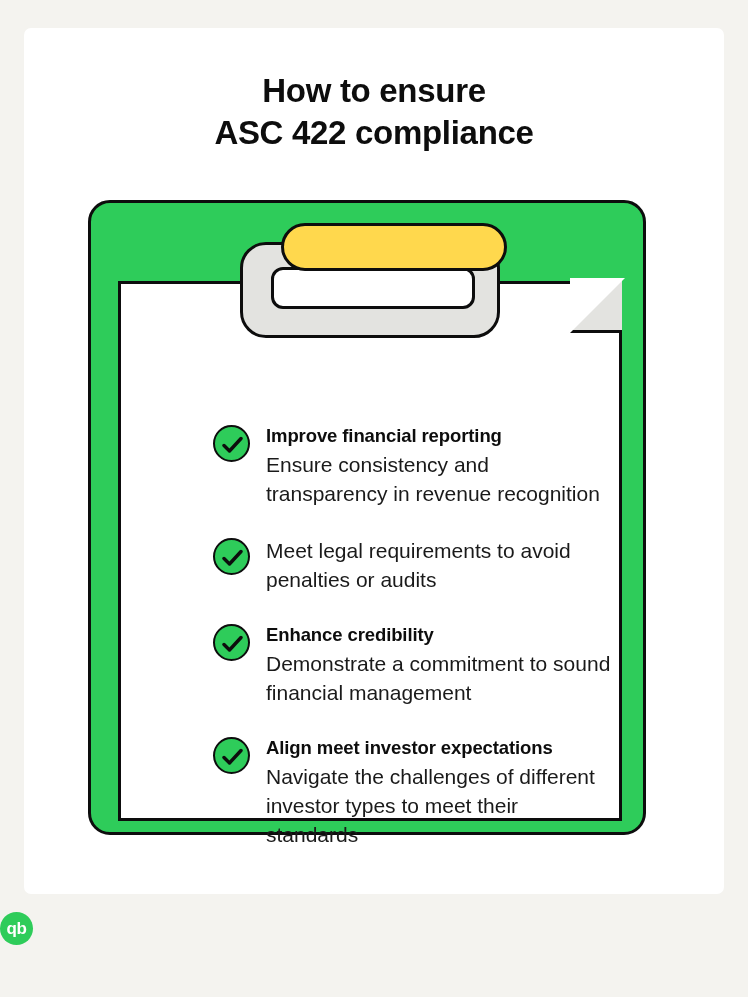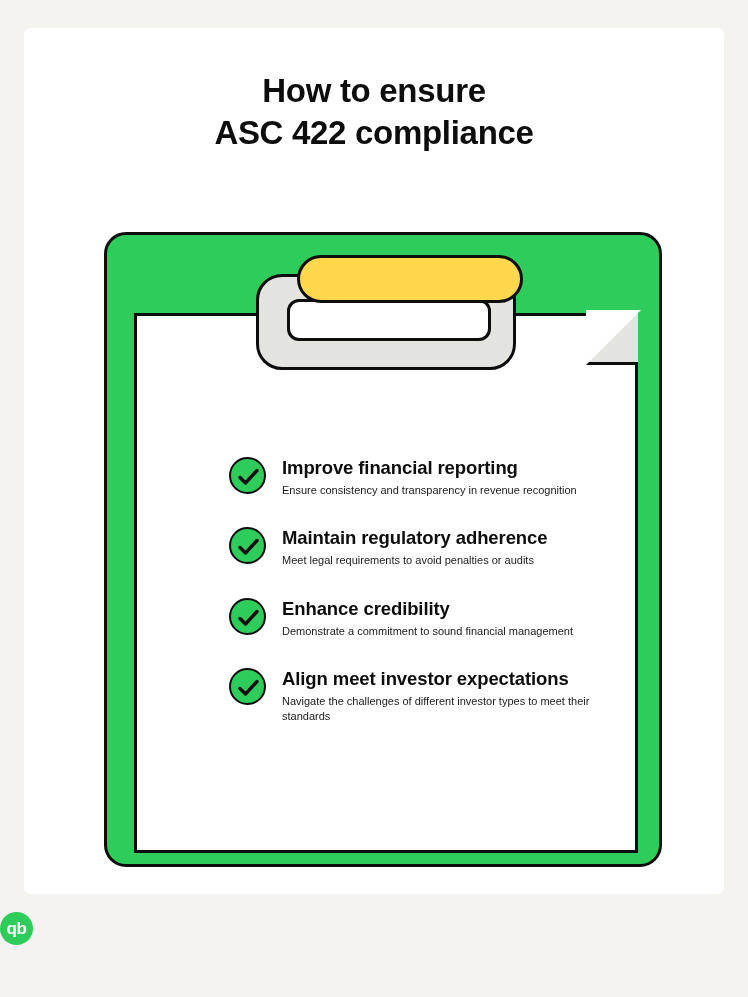--- a/index.html
+++ b/index.html
@@ -34,29 +34,28 @@
     line-height: 1.28;
     letter-spacing: -0.3px;
   }
   .title .line {
     display: block;
   }
 
   
   .clipboard {
     position: absolute;
-    left: 80px;
+    left: 64px;
     top: 172px;
     width: 558px;
     height: 635px;
     background: #2ecc5a;
     border: 3px solid #0d0d0d;
     border-radius: 22px;
     box-sizing: border-box;
-    margin-top: 32px;
   }
   .paper {
     position: absolute;
     left: 27px;
     top: 78px;
     width: 504px;
     height: 540px;
     background: #ffffff;
     border: 3px solid #0d0d0d;
     box-sizing: border-box;
@@ -152,21 +151,21 @@
   }
   .item-head {
     font-size: 18.5px;
     font-weight: bold;
     color: #0d0d0d;
     line-height: 1.25;
     margin-bottom: 4px;
     letter-spacing: -0.1px;
   }
   .item-desc {
-    font-size: 11px;
+    font-size: 21px;
     color: #1a1a1a;
     line-height: 1.38;
   }
 
   
   .footer {
     position: absolute;
     left: 0;
     top: 912px;
     width: 748px;
@@ -241,21 +240,20 @@
           </div>
         </div>
 
         <div class="check-item">
           <div class="check-icon">
             <svg width="21" height="20" viewBox="0 0 21 20" aria-hidden="true">
               <path d="M2 10.5 L7.5 16 L19 3.5" fill="none" stroke="#0d0d0d" stroke-width="3.4" stroke-linecap="round" stroke-linejoin="round"></path>
             </svg>
           </div>
           <div class="item-text">
-            <div class="item-head">Maintain regulatory adherence</div>
             <div class="item-desc">Meet legal requirements to avoid penalties or audits</div>
           </div>
         </div>
 
         <div class="check-item">
           <div class="check-icon">
             <svg width="21" height="20" viewBox="0 0 21 20" aria-hidden="true">
               <path d="M2 10.5 L7.5 16 L19 3.5" fill="none" stroke="#0d0d0d" stroke-width="3.4" stroke-linecap="round" stroke-linejoin="round"></path>
             </svg>
           </div>

